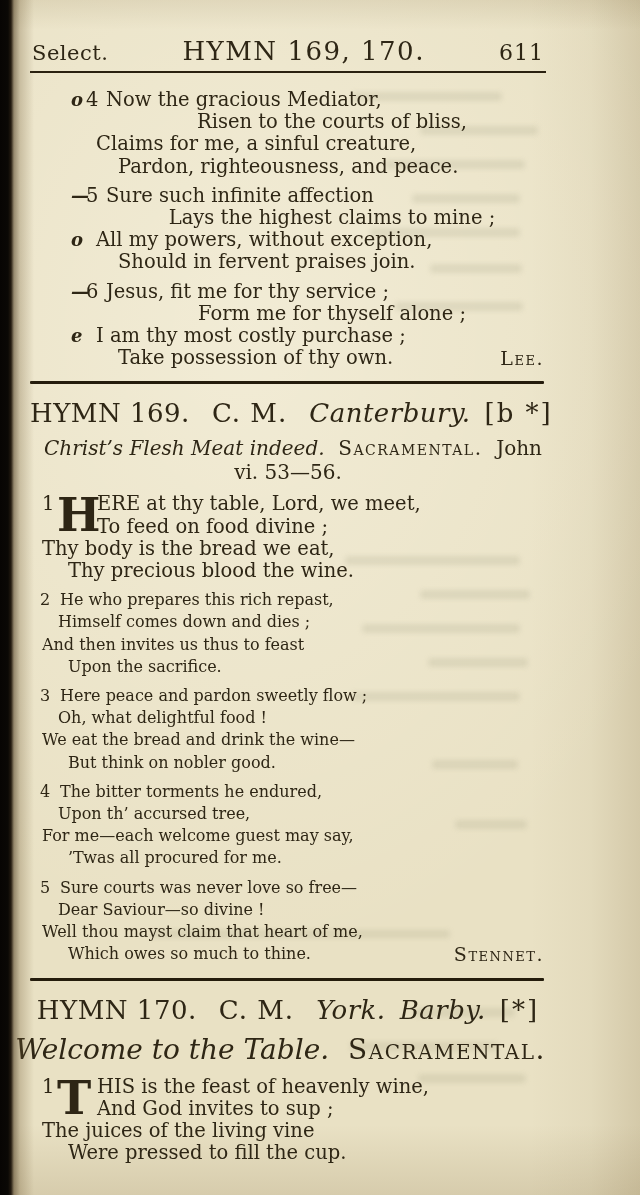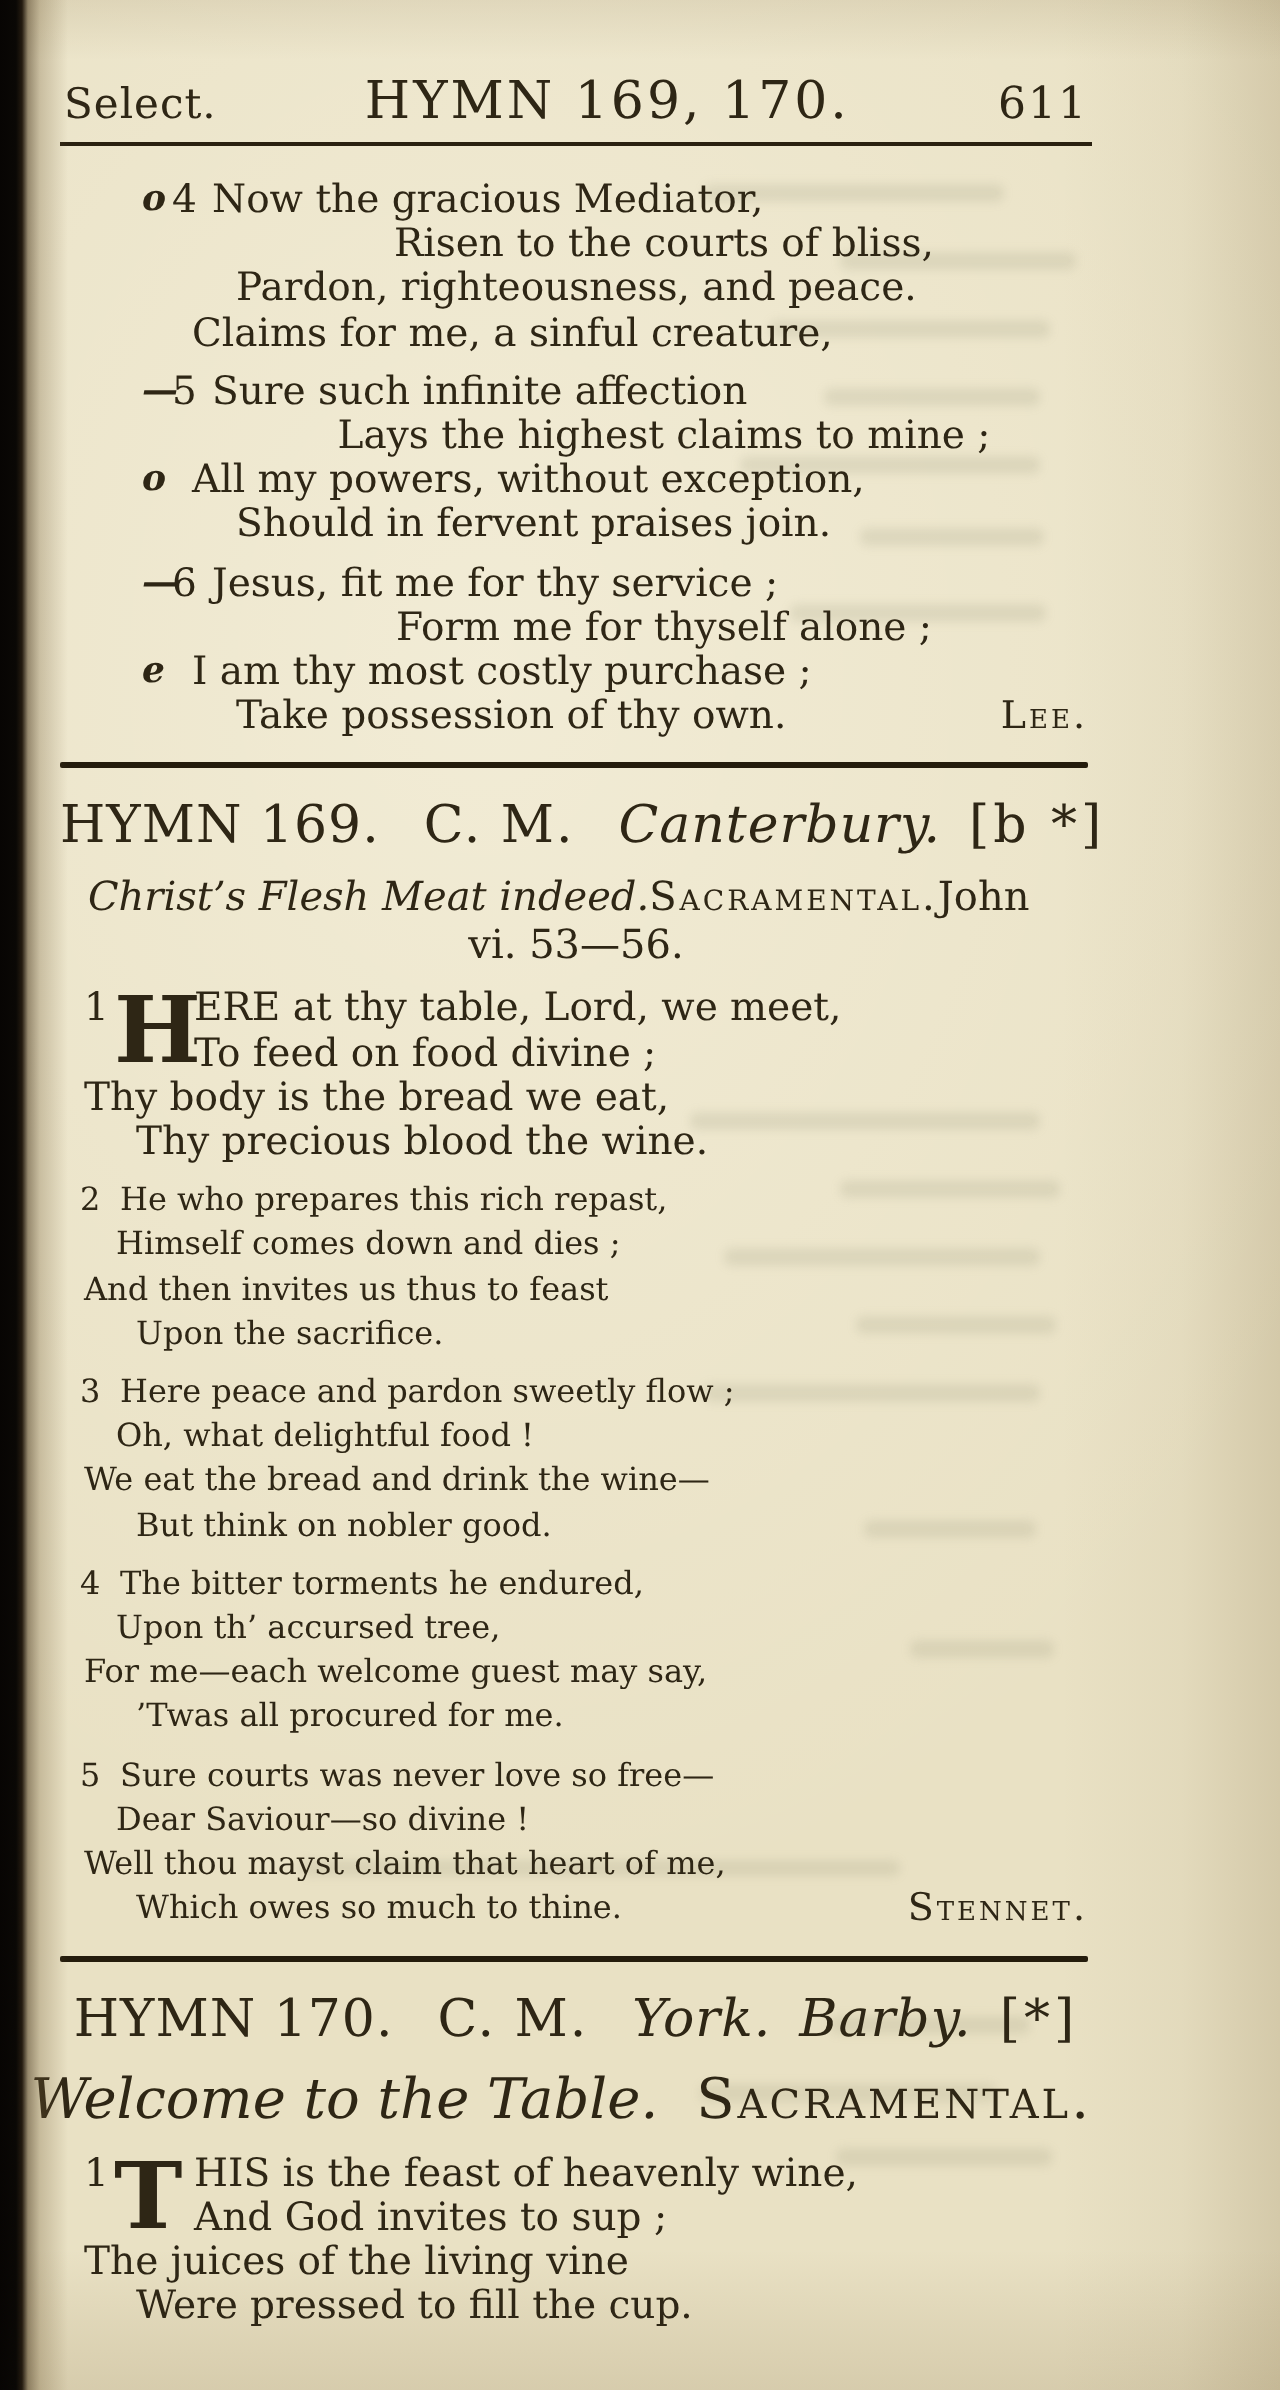--- a/index.html
+++ b/index.html
@@ -60,21 +60,21 @@
   
   .hymn-heading{
     text-align:center;font-size:26px;letter-spacing:0.5px;
     margin-top:14px;white-space:nowrap;
   }
   .hh-num{margin-right:22px;}
   .hh-meter{margin-right:22px;letter-spacing:1px;}
   .hh-tune{font-style:italic;margin-right:14px;}
   .hh-sign{letter-spacing:2px;}
   .subtitle-row{
-    display:flex;align-items:baseline;
+    display:flex;justify-content:space-between;align-items:baseline;
     font-size:20px;margin-top:8px;padding:0 4px 0 14px;white-space:nowrap;
   }
   .subtitle-center{
     display:flex;justify-content:flex-end;gap:19px;align-items:baseline;
     font-size:28px;margin-top:8px;white-space:nowrap;
   }
   .sub-it{font-style:italic;}
   .sub-caps{font-variant:small-caps;letter-spacing:1.5px;}
   .sub-ref{text-align:center;font-size:20px;line-height:22px;margin-top:1px;}
   
@@ -125,22 +125,22 @@
     <span class="rh-center">HYMN 169, 170.</span>
     <span class="rh-right">611</span>
   </div>
   <div class="headrule"></div>
 
   <div class="verses">
 
     <div class="stanza">
       <div class="vline c1"><span class="mark">o</span><span class="vnum">4</span><span>Now the gracious Mediator,</span></div>
       <div class="vline c2"><span>Risen to the courts of bliss,</span></div>
+      <div class="vline c3"><span>Claims for me, a sinful creature,</span></div>
       <div class="vline c4"><span>Pardon, righteousness, and peace.</span></div>
-      <div class="vline c3"><span>Claims for me, a sinful creature,</span></div>
     </div>
 
     <div class="stanza">
       <div class="vline c1"><span class="mark">—</span><span class="vnum">5</span><span>Sure such infinite affection</span></div>
       <div class="vline c2"><span>Lays the highest claims to mine ;</span></div>
       <div class="vline c3"><span class="mark">o</span><span>All my powers, without exception,</span></div>
       <div class="vline c4"><span>Should in fervent praises join.</span></div>
     </div>
 
     <div class="stanza">

